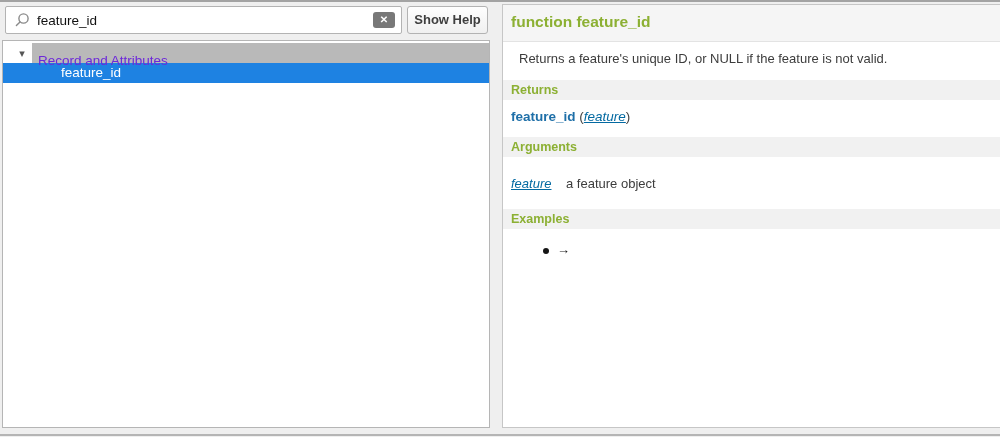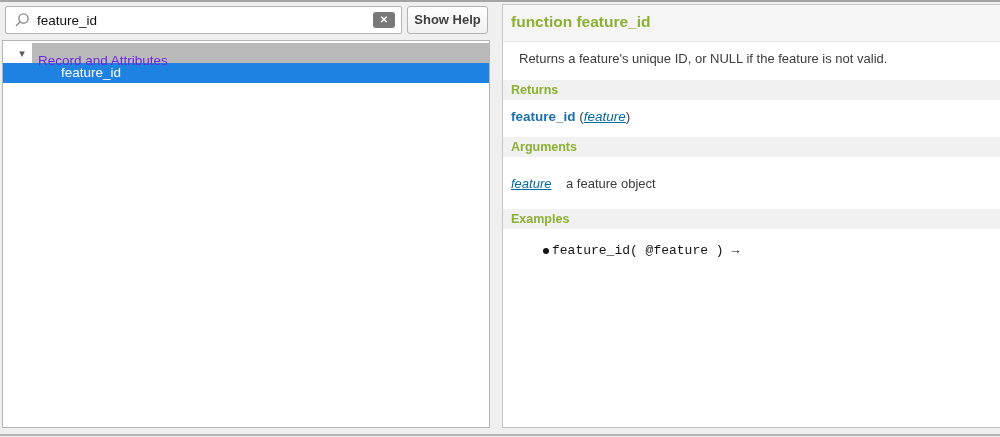--- a/index.html
+++ b/index.html
@@ -132,17 +132,17 @@
   </div>
   <div class="arg-row">
     <span class="arg-name arg-text">feature</span><span>a feature object</span>
   </div>
 
   <div class="section-bar bar-examples">
     <span class="section-label">Examples</span>
   </div>
   <div class="example-row">
     <span class="bullet"></span>
-    <span>feature_id( @feature )</span><span> → </span>
+    <span> → </span>
   </div>
 </div>
 
 <div class="bottom-line"></div>
 
 </body></html>

